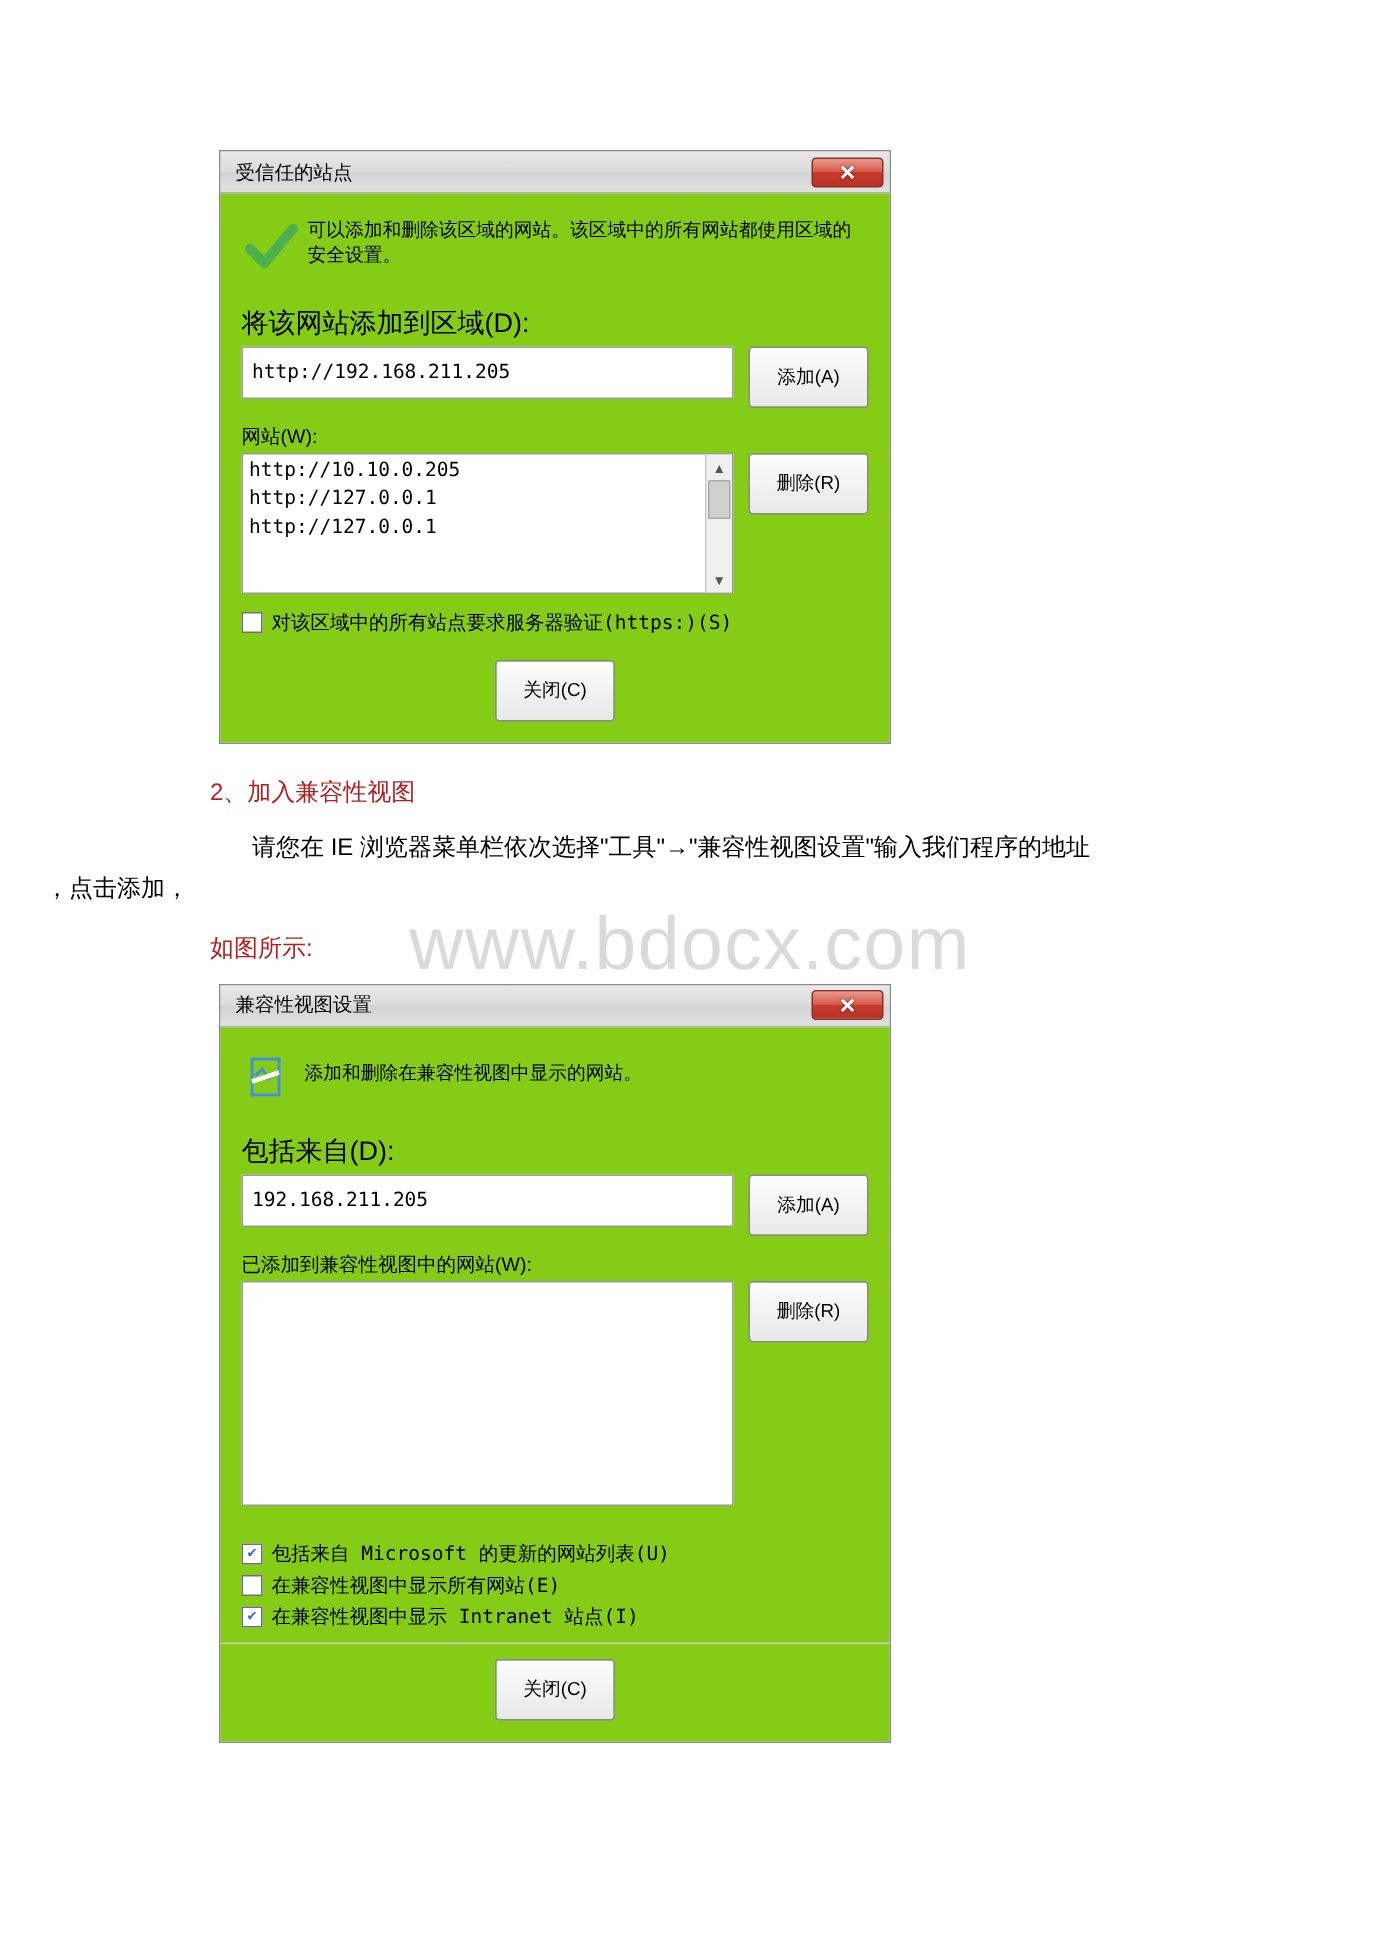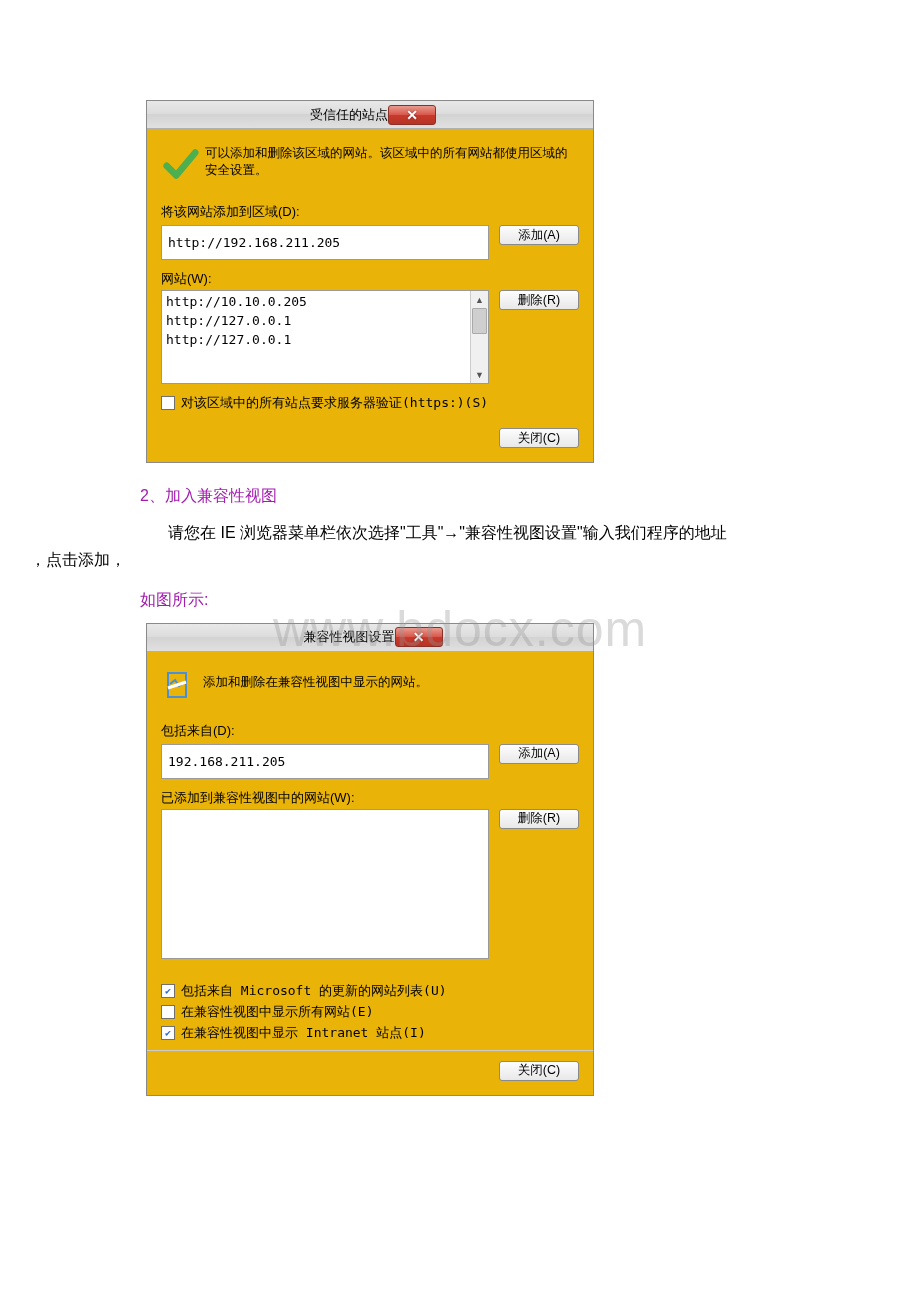--- a/index.html
+++ b/index.html
@@ -19,21 +19,21 @@
   .dialog {
     width: 448px;
     margin-left: 116px;
     border: 1px solid #8a8a8a;
     background: #f0f0f0;
     box-shadow: 0 0 0 1px #fff inset;
   }
   .titlebar {
     display: flex;
     align-items: center;
-    justify-content: center;
+    justify-content: space-between;
     height: 28px;
     padding: 0 0 0 10px;
     background: linear-gradient(to bottom, #e8e8e8, #dcdcdc 49%, #d3d3d3 50%, #e0e0e0);
     border-bottom: 1px solid #b0b0b0;
   }
   .titlebar-title {
     font-size: 13px;
     color: #000;
   }
   .close-btn {
@@ -49,57 +49,57 @@
     color: #fff;
     font-weight: bold;
     font-size: 14px;
     margin-right: 4px;
   }
   .close-btn span { 
     text-shadow: 0 0 2px rgba(0,0,0,0.5);
   }
   .dialog-body {
     padding: 16px 14px 14px 14px;
-    background: #eab308;
+    background: #84cc16;
   }
   .desc-row { display: flex; align-items: flex-start; margin-bottom: 20px; }
   .checkmark {
     width: 38px; height: 38px; flex: 0 0 38px; margin-right: 6px;
     position: relative;
   }
   .checkmark svg { width: 38px; height: 38px; }
   .compat-icon {
     width: 34px; height: 34px; flex: 0 0 34px; margin-right: 8px;
     display: flex; align-items: center; justify-content: center;
   }
   .desc-text {
     font-size: 12.5px;
     line-height: 1.35;
   }
   .field-label {
-    font-size: 13px;
+    font-size: 18px;
     margin-bottom: 4px;
   }
   .field-row {
     display: flex;
     gap: 10px;
     margin-bottom: 10px;
   }
   .textinput {
     flex: 1;
     height: 35px;
     border: 1px solid #9a9a9a;
     background: #fff;
     padding: 2px 6px;
     font-size: 13px;
     font-family: "SimSun", monospace;
   }
   .btn {
     width: 80px;
-    height: 20px;
+    height: 41px;
     border: 1px solid #8a8a8a;
     border-radius: 3px;
     background: linear-gradient(to bottom, #fdfdfd, #e8e8e8);
     font-size: 12.5px;
     display: flex;
     align-items: center;
     justify-content: center;
     cursor: default;
   }
   .list-label { font-size: 13px; margin: 4px 0 2px 0; }
@@ -131,27 +131,27 @@
     margin: 3px 0;
     font-family: "SimSun", monospace;
   }
   .cb {
     width: 14px; height: 14px; border: 1px solid #707070; background:#fff;
     display:flex; align-items:center; justify-content:center;
     font-size: 11px; color: #2a6ac8;
   }
   .cb.checked::after { content:"✔"; font-size:10px; }
   .footer-row {
-    display: flex; justify-content: flex-end; margin-top: 16px;
+    display: flex; justify-content: center; margin-top: 16px;
   }
   .body-text {
     margin: 20px 0 10px 110px;
     font-size: 16px;
     line-height: 1.6;
-    color: #a21caf;
+    color: #b91c1c;
   }
   .watermark {
     position: absolute;
     left: 50%; transform: translateX(-50%);
     top: 600px;
     font-size: 50px;
     color: rgba(150,150,150,0.35);
     font-family: Arial, sans-serif;
     letter-spacing: 1px;
     pointer-events: none;

